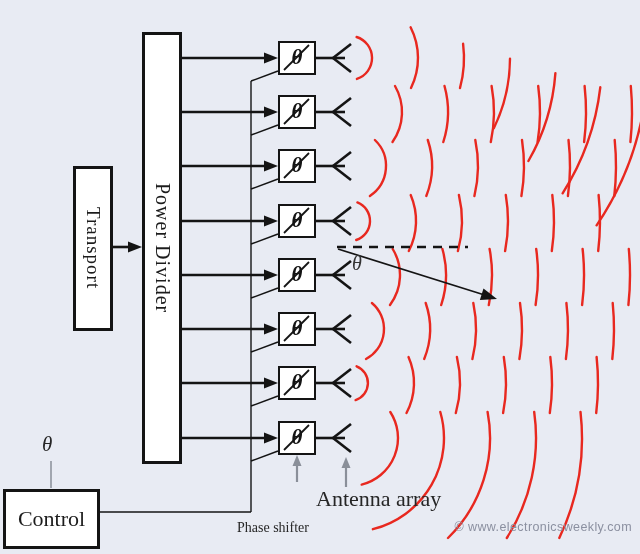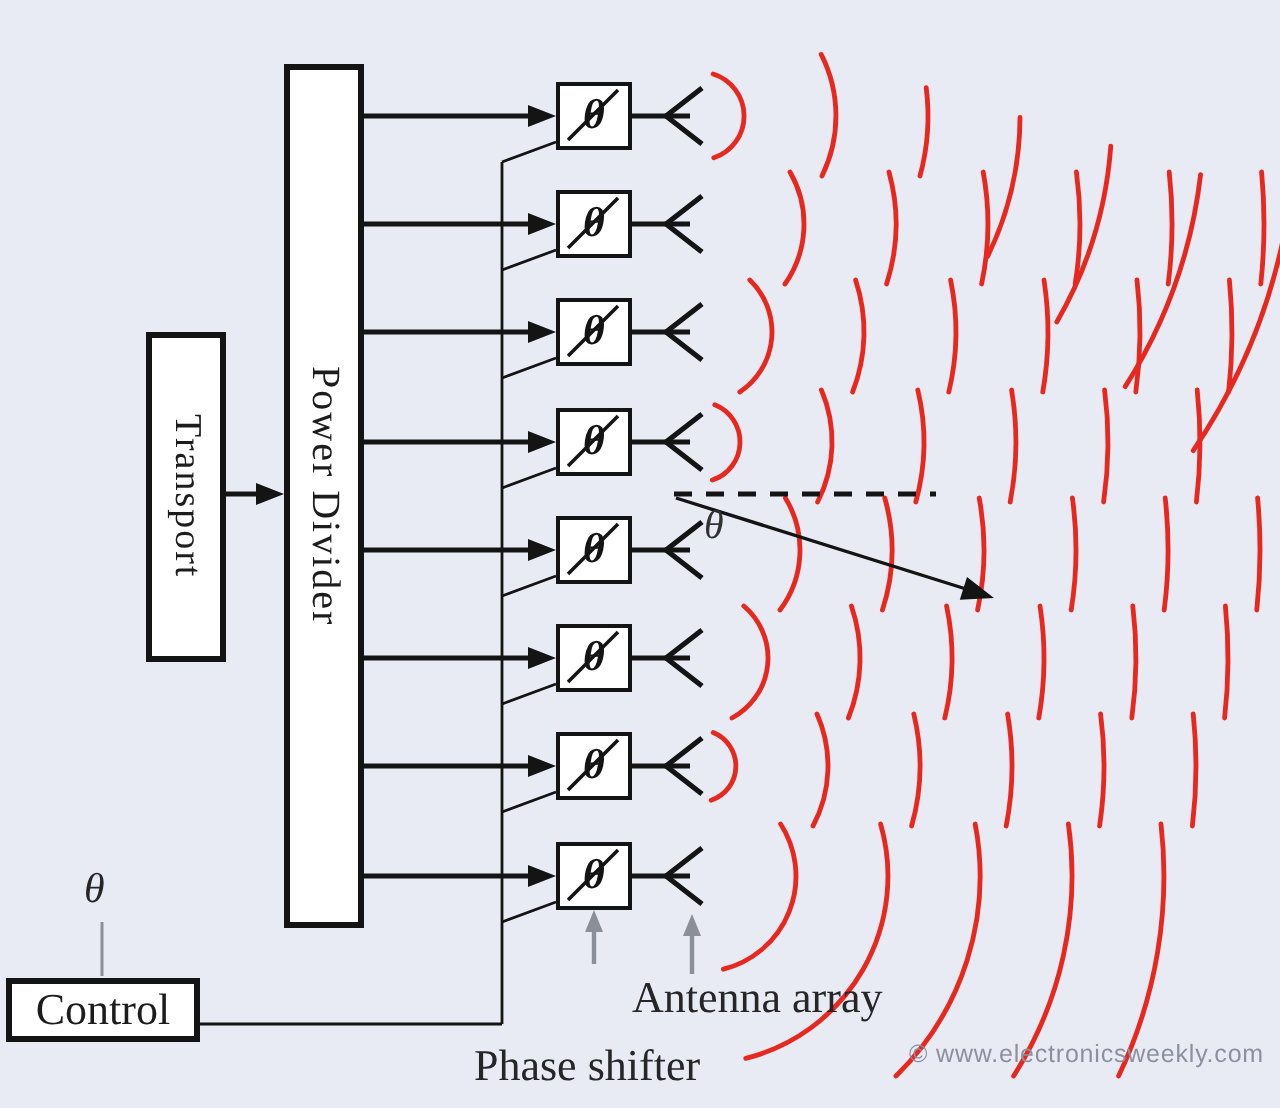--- a/index.html
+++ b/index.html
@@ -5,30 +5,30 @@
   html,body{margin:0;padding:0;}
   #fig{position:relative;width:640px;height:554px;overflow:hidden;
        font-family:"Liberation Serif",serif;}
   #diagram-svg{position:absolute;left:0;top:0;}
   .box{position:absolute;border:3px solid #141414;background:#ffffff;
        display:flex;align-items:center;justify-content:center;box-sizing:border-box;}
   .vtext{writing-mode:vertical-rl;text-orientation:mixed;
          font-size:20px;color:#1c1c1c;letter-spacing:1px;white-space:nowrap;}
   #transport-box{left:73px;top:166px;width:40px;height:165px;}
   #power-divider-box{left:142px;top:32px;width:40px;height:432px;}
-  #control-box{left:3px;top:489px;width:97px;height:32px;font-size:22px;color:#1c1c1c;}
+  #control-box{left:3px;top:489px;width:97px;height:60px;font-size:22px;color:#1c1c1c;}
   .ps-box{position:absolute;left:278px;width:38px;height:34px;border:2.5px solid #141414;
           background:#ffffff;box-sizing:border-box;display:flex;align-items:center;
           justify-content:center;}
   .ps-theta{font-style:italic;font-weight:600;font-size:21px;color:#141414;
             transform:translateY(-1px);}
   .lbl{position:absolute;color:#262626;white-space:nowrap;}
   #theta-control{left:42px;top:432px;font-size:21px;font-style:italic;}
   #theta-beam{left:352px;top:252px;font-size:20px;font-style:italic;color:#333;}
-  #phase-shifter-label{left:237px;top:520px;font-size:22px;}
+  #phase-shifter-label{left:237px;top:520px;font-size:14px;}
   #antenna-array-label{left:316px;top:486px;font-size:22px;}
   #watermark{position:absolute;right:8px;top:520px;font-family:"Liberation Sans",sans-serif;
              font-size:12.5px;color:#8b90a0;letter-spacing:0.4px;}
 </style>
 </head>
 <body>
 
 <div id="fig" style="background: rgb(232, 235, 243);">
   <svg id="diagram-svg" width="640" height="554" viewBox="0 0 640 554">
       <path d="M 356.6 37.0 A 22 22 0 0 1 356.9 78.9" fill="none" stroke="#e8281f" stroke-width="2.4" stroke-linecap="round"></path>

